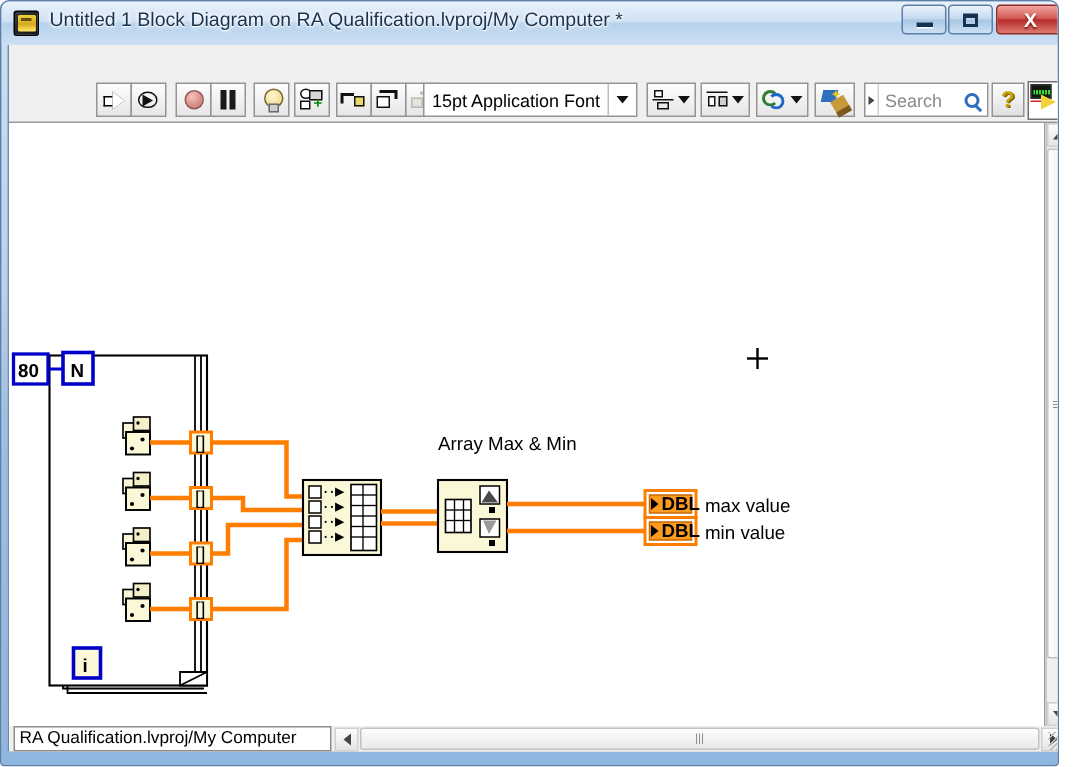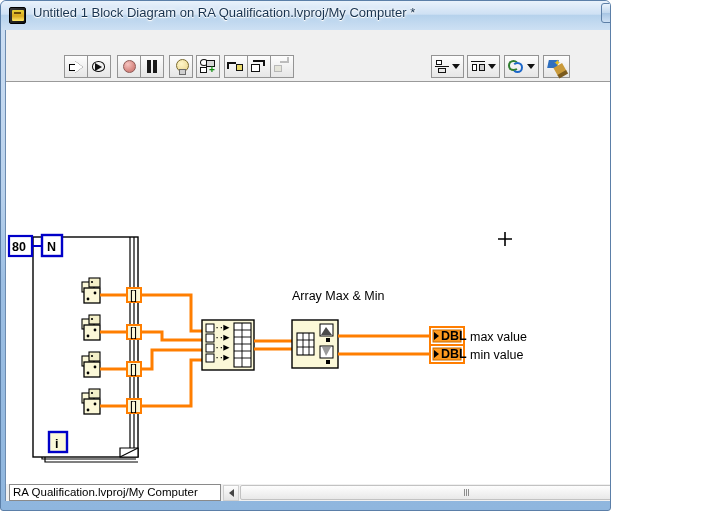--- a/index.html
+++ b/index.html
@@ -7,21 +7,21 @@
     margin: 0; padding: 0;
     width: 717px; height: 511px;
     overflow: hidden;
     font-family: "Liberation Sans", sans-serif;
     background: #ffffff;
   }
 
   
   #window {
     position: relative;
-    width: 611px; height: 511px;
+    width: 706px; height: 511px;
     background: linear-gradient(180deg,#cfe0f4 0%, #b8d1ec 38%, #9dbfe3 55%, #8fb6de 100%);
     border: 1px solid #5b7fa8;
     border-radius: 6px 6px 3px 3px;
     overflow: hidden;
   }
 
   
   #titlebar {
     position: absolute; left: 0; top: 0; width: 717px; height: 29px;
     background: linear-gradient(180deg,#e9f2fb 0%, #cfe1f4 45%, #b6d2ec 50%, #cde0f3 100%);
@@ -354,20 +354,26 @@
             </span>
         </div>
         <div class="tbtn">
           <span class="ico-stepout">
               <span class="arr"></span>
               <span class="sq"></span>
             </span>
         </div>
       </div>
 
+      <div id="fontbox">
+        <div class="label">15pt Application Font</div>
+        <div class="arrow">
+            <span class="caret-d"></span>
+          </div>
+      </div>
 
       <div class="menu-btn" style="left:425px;width:33px;">
         <span class="ico-align">
             <span class="t"></span>
             <span class="l"></span>
             <span class="b"></span>
           </span>
         <span class="caret-d"></span>
       </div>
       <div class="menu-btn" style="left:461px;width:33px;">
@@ -386,20 +392,29 @@
         <span class="caret-d"></span>
       </div>
       <div class="menu-btn" style="left:537px;width:27px;">
         <span class="ico-clean">
             <span class="w"></span>
             <span class="star">✦</span>
             <span class="br"></span>
           </span>
       </div>
 
+      <div id="searchbox">
+        <div class="sbar">
+            <span class="tri"></span>
+          </div>
+        <div class="ph">Search</div>
+        <div class="mag">
+            <span class="mag-glass"></span>
+          </div>
+      </div>
 
       <div id="helpbtn">?</div>
 
       <div id="vi-icon-box">
         <span class="wave"></span>
         <span class="conn">
             <span class="l1"></span>
             <span class="tri"></span>
           </span>
         <span class="num">1</span>

